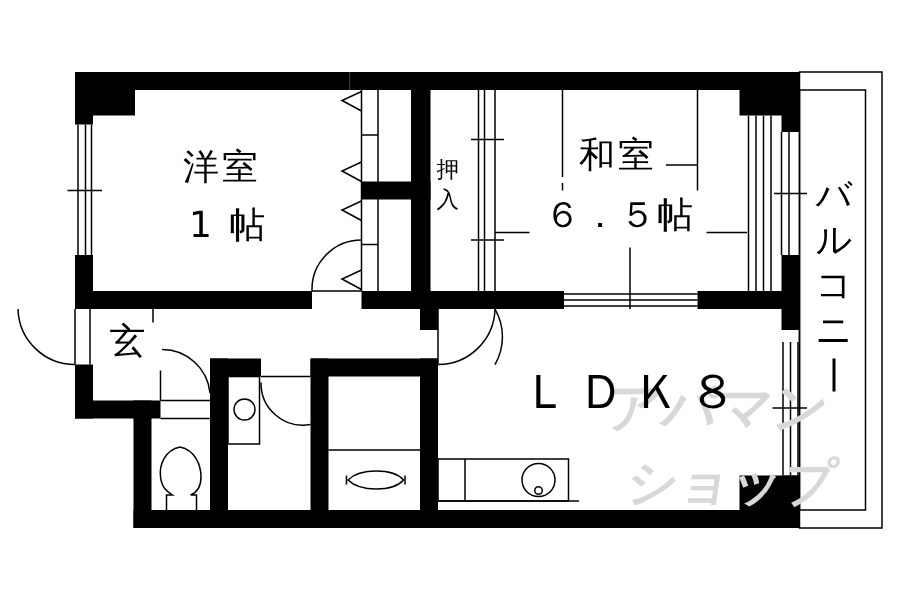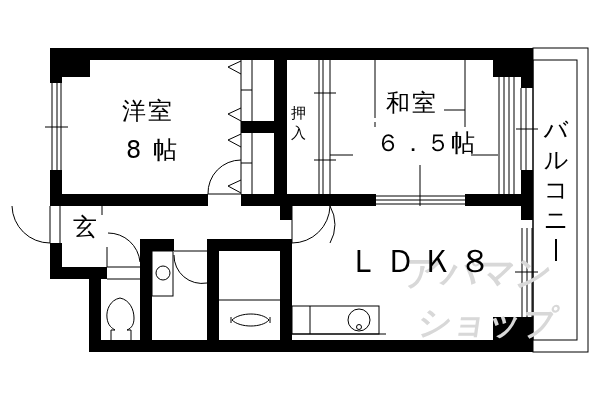--- a/index.html
+++ b/index.html
@@ -144,27 +144,27 @@
       <circle cx="359" cy="320" r="11"></circle>
       <circle cx="359" cy="327" r="2.5"></circle>
       <line x1="292" y1="334" x2="386" y2="334"></line>
     </g>
   </svg>
 
   <div class="wm" style="left:405px; top:255px; font-size:36px; transform:skewX(-8deg);">アパマン</div>
   <div class="wm" style="left:418px; top:305px; font-size:34px; transform:skewX(-8deg);">ショップ</div>
 
   <div class="lbl room-big" style="left:122px; top:99px;text-align:right;">洋室</div>
-  <div class="lbl room-big" style="left:126px; top:138px;">8 帖</div>
+  <div class="lbl room-big" style="left:126px; top:138px;">1 帖</div>
 
   <div class="lbl" style="left:291px; top:106px; font-size:15px;">押</div>
   <div class="lbl" style="left:291px; top:126px; font-size:15px;">入</div>
 
   <div class="lbl room-big" style="left:366px; top:91px;margin-left:20px;">和室</div>
-  <div class="lbl room-big" style="left:376px; top:131px; letter-spacing:1px;">６．５帖</div>
+  <div class="lbl room-big" style="left:363px; top:131px; letter-spacing:1px;">６．５帖</div>
 
   <div class="lbl" style="left:73px; top:215px; font-size:24px;">玄</div>
 
   <div class="lbl" style="left:348px; top:245px; font-size:32px; letter-spacing:5px;">ＬＤＫ８</div>
 
   <div style="position:absolute; left:543px; top:115px; width:26px; text-align:center; font-size:24px; line-height:30px;">
     <div>バ</div>
     <div>ル</div>
     <div>コ</div>
     <div>ニ</div>

